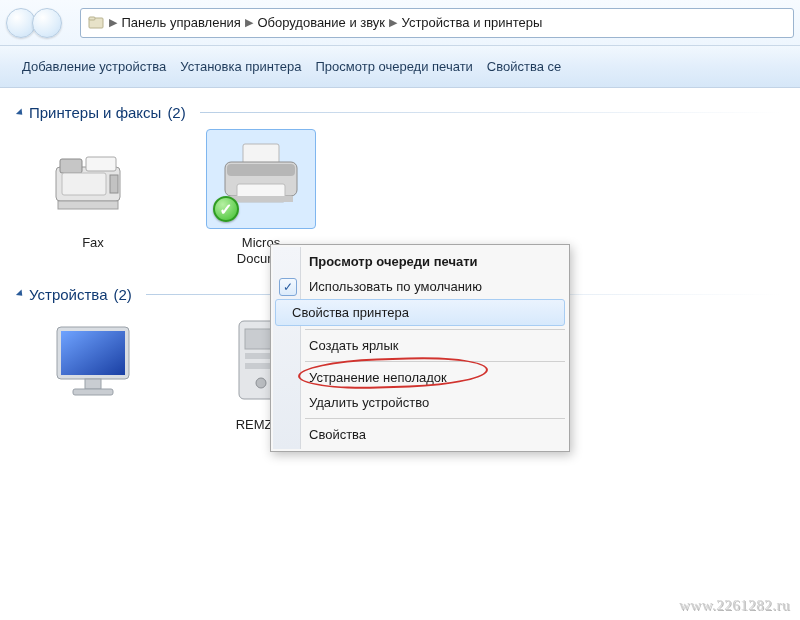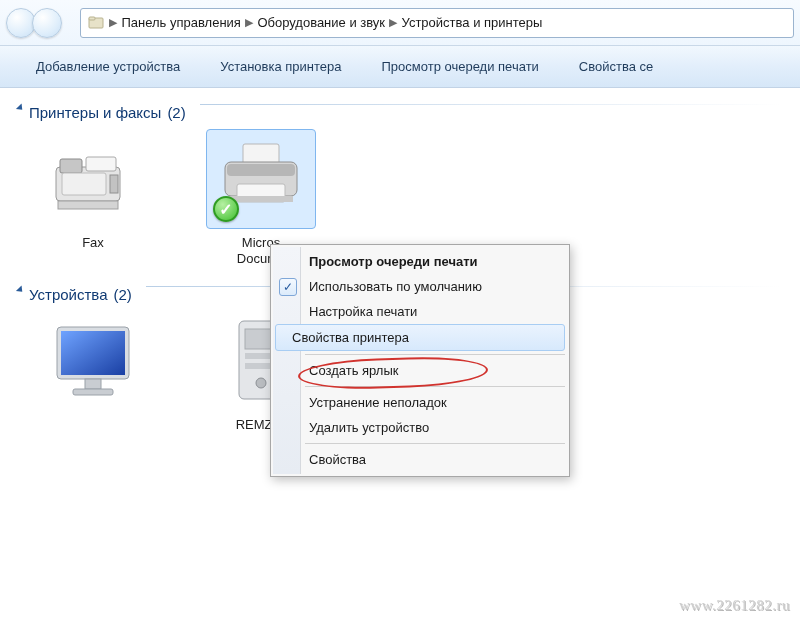--- a/index.html
+++ b/index.html
@@ -56,32 +56,33 @@
     text-align: right;
   }
   .folder-mini {
     width: 18px; height: 18px;
     display: flex; align-items: center; justify-content: center;
   }
   .toolbar {
     display: flex;
     align-items: center;
     height: 42px;
-    gap: 40px;
-    padding: 0 36px;
+    gap: 14px;
+    padding: 0 22px;
     background: linear-gradient(#f1f8fe,#e2eefb,#d6e7f8);
     border-bottom: 1px solid #c2d3e6;
     color: #1f3b5b;
   }
   .toolbar .titem { white-space: nowrap; }
   .content {
     padding: 10px 18px;
   }
   .group-header {
     display: flex;
+    align-items: center;
     gap: 6px;
     color: #103a73;
     font-size: 15px;
     margin: 6px 0 8px 0;
   }
   .tri {
     width: 0; height: 0;
     border-left: 5px solid #2a5b99;
     border-top: 4px solid transparent;
     border-bottom: 4px solid transparent;
@@ -319,21 +320,20 @@
 </div>
 
 <div class="ctx">
   <div class="gutter"></div>
   <ul>
     <li class="bold">Просмотр очереди печати</li>
     <li>
       <span class="ck">✓</span>
       <span>Использовать по умолчанию</span>
     </li>
-    <li>Настройка печати</li>
     <li class="highlight">Свойства принтера</li>
     <li class="sep"></li>
     <li>Создать ярлык</li>
     <li class="sep"></li>
     <li>Устранение неполадок</li>
     <li>Удалить устройство</li>
     <li class="sep"></li>
     <li>Свойства</li>
   </ul>
 </div>

